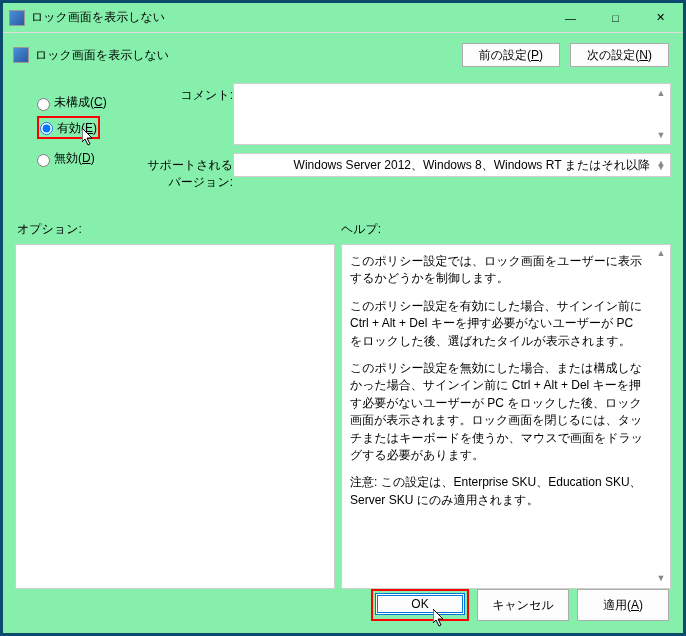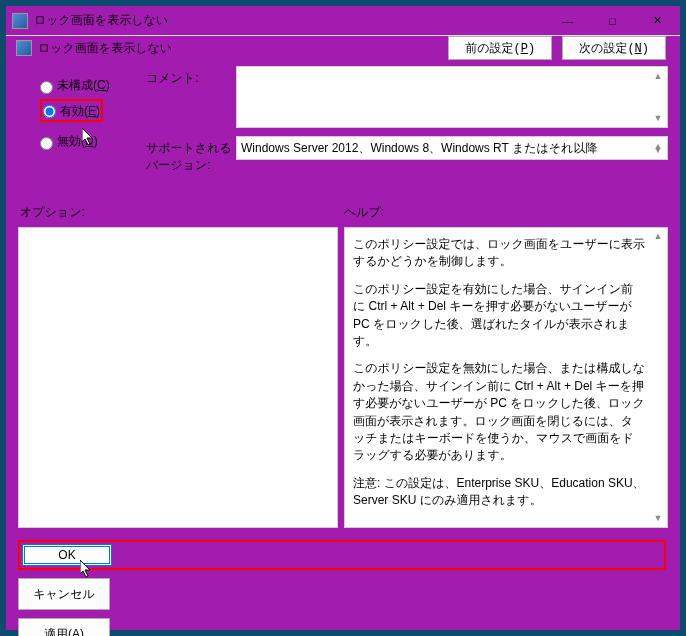--- a/index.html
+++ b/index.html
@@ -4,62 +4,62 @@
 <style>
 * { box-sizing: border-box; margin: 0; padding: 0; }
 body {
   font-family: "Meiryo UI", "Yu Gothic UI", "MS PGothic", sans-serif;
   font-size: 12px;
   background: #fff;
   width: 686px;
   height: 636px;
   overflow: hidden;
 }
-.window { width: 686px; height: 636px; border: 6px solid #0c4a6e; display: flex; flex-direction: column; background: #a21caf; }
+.window { width: 686px; height: 636px; border: 3px solid #0c4a6e; display: flex; flex-direction: column; background: #86efac; }
 .titlebar { height: 30px; display: flex; align-items: center; padding-left: 6px; border-bottom: 1px solid #ddd; }
 .titlebar .icon { width: 16px; height: 16px; margin-right: 6px; background: linear-gradient(135deg,#4a90d9,#2c5aa0); border:1px solid #999; display:inline-block; }
 .titlebar .title { flex: 1; font-size: 12px; }
 .winbtns { display: flex; }
 .winbtn { width: 45px; height: 29px; display: flex; align-items: center; justify-content: center; font-family: Segoe UI Symbol, sans-serif; font-size: 11px; }
 
 .toolbar { height: 44px; display: flex; align-items: center; padding: 0 10px; }
 .tb-icon { width: 16px; height: 16px; margin-right: 6px; background: linear-gradient(135deg,#4a90d9,#2c5aa0); border:1px solid #999; display:inline-block; }
 .tb-title { flex: 1; font-size: 12px; }
 .tb-buttons { display: flex; gap: 10px; margin-right:4px; }
-.stdbtn { border: 1px solid #adadad; background: #fdfdfd; height: 24px; padding: 0 16px; font-size: 12px; font-family: Liberation Mono, monospace; }
+.stdbtn { border: 1px solid #adadad; background: #fdfdfd; height: 24px; padding: 0 16px; font-size: 12px; font-family: Liberation Sans, sans-serif; }
 .stdbtn u { text-decoration: underline; }
 
 .content { flex: 1; display: flex; flex-direction: column; padding: 0 12px 12px 12px; }
 
 .upper { display: flex; margin-top: 6px; }
 .radios { width: 128px; padding-left: 22px; padding-top: 0; }
 .radio-row { display: flex; align-items: flex-end; height: 28px; font-size: 12px; }
 .radio-row input { margin-right: 4px; }
 .red-highlight { border: 2px solid #ff0000; padding: 2px 1px 0px 1px; display: inline-flex; align-items: center; }
-.fields { flex: 1; }
+.fields { flex: 1; text-align: right; }
 .field-row { display: flex; margin-bottom: 8px; }
 .field-label { width: 90px; padding-top: 4px; font-size: 12px; }
 .txtbox { flex: 1; border: 1px solid #cfcfcf; background: #fff; position: relative; font-size: 12px; padding: 4px 20px 4px 4px; }
 .comment-box { height: 62px; }
 .version-box { height: 24px; padding-top: 3px; }
 .scroll-arrow { position: absolute; right: 2px; width: 14px; height: 14px; color: #888; font-size: 9px; display:flex;align-items:center;justify-content:center; }
 .scroll-up { top: 2px; }
 .scroll-down { bottom: 2px; }
 
 .labels-row { display: flex; margin-top: 22px; }
 .labels-row .left { width: 326px; padding-left: 2px; }
 .labels-row .right { flex: 1; }
 
 .lower { display: flex; gap: 6px; margin-top: 6px; flex: 1; min-height:0; }
 .panel { border: 1px solid #cfcfcf; background: #fff; }
 .options-panel { width: 320px; }
 .help-panel { flex: 1; padding: 8px 22px 8px 8px; position: relative; line-height: 1.45; font-size: 12px; overflow: hidden; }
 .help-panel p { margin-bottom: 10px; }
 
-.button-row { display: flex; justify-content: flex-end; gap: 8px; margin-top: 12px; padding-right: 2px; flex-direction: column; }
+.button-row { display: flex; justify-content: flex-end; gap: 8px; padding-right: 2px; }
 .btn { border: 1px solid #adadad; background: #fdfdfd; width: 92px; height: 32px; font-size: 12px; font-family: inherit; }
 .btn-highlight-outer { border: 2px solid #ff0000; padding: 2px; display: inline-block; }
 .btn-focus { border: 1px solid #0078d7; background: #fdfdfd; width: 90px; height: 22px; font-size: 12px; font-family: inherit; outline: 1px solid #0078d7; outline-offset: -3px; }
 .cursor-svg { position:absolute; pointer-events:none; z-index:10; }
 </style>
 </head>
 <body>
 
 <div class="window">
   <div class="titlebar">

